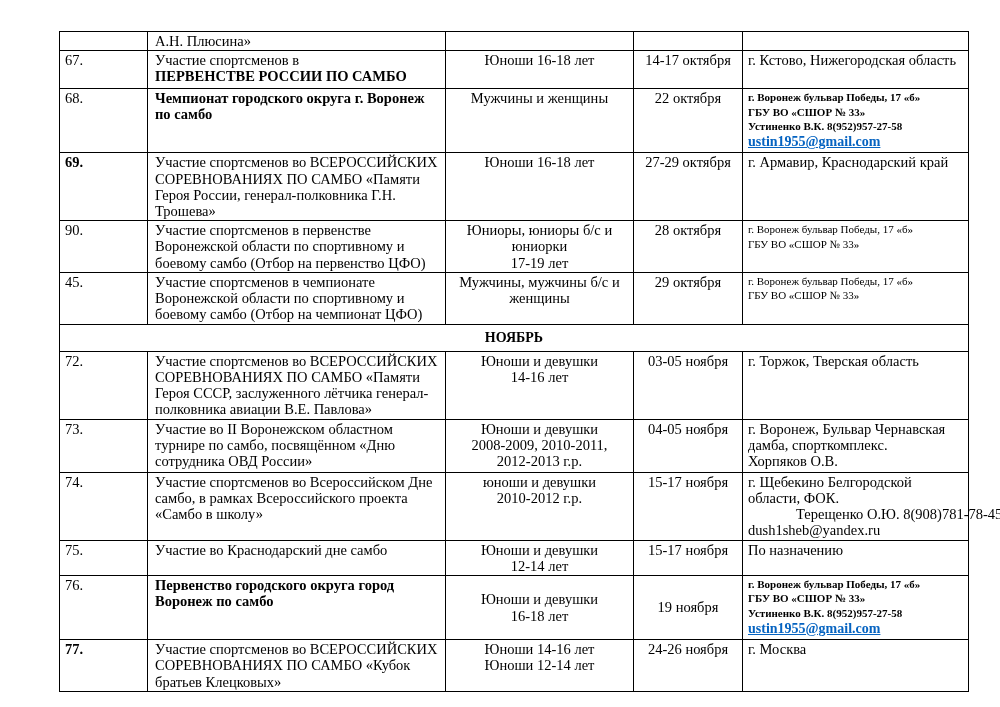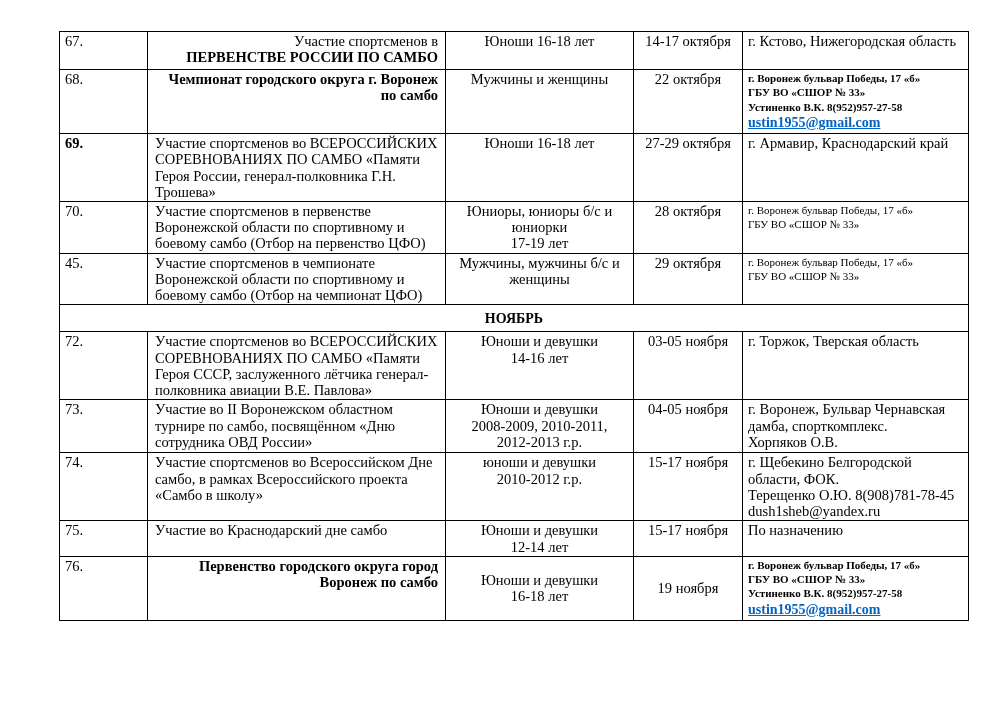--- a/index.html
+++ b/index.html
@@ -20,27 +20,27 @@
   td {
     border: 1px solid #000000;
     vertical-align: top;
     padding: 1px 5px;
     font-size: 14.5px;
     line-height: 1.12;
     overflow: visible;
   }
   .cell-num { text-align: left; }
   .cell-name { text-align: left; padding-left: 7px; padding-right: 7px; }
-  .cell-name.align-center { text-align: right; }
+  .cell-name.align-center { text-align: left; }
   .cell-age { text-align: center; }
   .cell-date { text-align: center; margin-top: 48px; }
   .cell-loc { text-align: left; }
   .bold { font-weight: bold; }
   .small { font-size: 11px; line-height: 1.3; }
-  .nowrap { white-space: nowrap; }
+  .nowrap { white-space: nowrap; margin-left: 48px; }
   td.middle { vertical-align: middle; }
   .section-cell {
     text-align: center;
     font-weight: bold;
     font-size: 14px;
     vertical-align: middle;
     padding: 0;
   }
   a.email-link {
     color: #0563C1;
@@ -57,20 +57,29 @@
 <div class="page">
   <table class="events">
     <colgroup>
       <col style="width:88px">
       <col style="width:298px">
       <col style="width:188px">
       <col style="width:109px">
       <col style="width:226px">
     </colgroup>
     <tbody id="table-body">
+        <tr style="height: 17px;">
+          <td class="cell-num"></td>
+          <td class="cell-name">
+            <div>А.Н. Плюсина»</div>
+          </td>
+          <td class="cell-age"></td>
+          <td class="cell-date"></td>
+          <td class="cell-loc"></td>
+        </tr>
         <tr style="height: 38px;">
           <td class="cell-num">67.</td>
           <td class="cell-name align-center">
             <div>Участие спортсменов в</div>
             <div class="bold">ПЕРВЕНСТВЕ РОССИИ ПО САМБО</div>
           </td>
           <td class="cell-age">
             <div>Юноши 16-18 лет</div>
           </td>
           <td class="cell-date">14-17 октября</td>
@@ -101,21 +110,21 @@
           </td>
           <td class="cell-age">
             <div>Юноши 16-18 лет</div>
           </td>
           <td class="cell-date">27-29 октября</td>
           <td class="cell-loc">
             <div class="">г. Армавир, Краснодарский край</div>
           </td>
         </tr>
         <tr style="height: 47px;">
-          <td class="cell-num">70.</td>
+          <td class="cell-num">90.</td>
           <td class="cell-name">
             <div>Участие спортсменов в первенстве Воронежской области по спортивному и боевому самбо (Отбор на первенство ЦФО)</div>
           </td>
           <td class="cell-age">
             <div>Юниоры, юниоры б/с и юниорки</div>
             <div>17-19 лет</div>
           </td>
           <td class="cell-date">28 октября</td>
           <td class="cell-loc">
             <div class="small">г. Воронеж бульвар Победы, 17 «б»</div>
@@ -207,17 +216,31 @@
           <td class="cell-age middle">
             <div>Юноши и девушки</div>
             <div>16-18 лет</div>
           </td>
           <td class="cell-date middle">19 ноября</td>
           <td class="cell-loc">
             <div class="small bold">г. Воронеж бульвар Победы, 17 «б»</div>
             <div class="small bold">ГБУ ВО «СШОР № 33»</div>
             <div class="small bold">Устиненко В.К. 8(952)957-27-58</div>
             <a class="email-link small">ustin1955@gmail.com</a>
+          </td>
+        </tr>
+        <tr style="height: 52px;">
+          <td class="cell-num bold">77.</td>
+          <td class="cell-name">
+            <div>Участие спортсменов во ВСЕРОССИЙСКИХ СОРЕВНОВАНИЯХ ПО САМБО «Кубок братьев Клецковых»</div>
+          </td>
+          <td class="cell-age">
+            <div>Юноши 14-16 лет</div>
+            <div>Юноши 12-14 лет</div>
+          </td>
+          <td class="cell-date">24-26 ноября</td>
+          <td class="cell-loc">
+            <div class="">г. Москва</div>
           </td>
         </tr>
       </tbody>
   </table>
 </div>
 
 </body></html>

